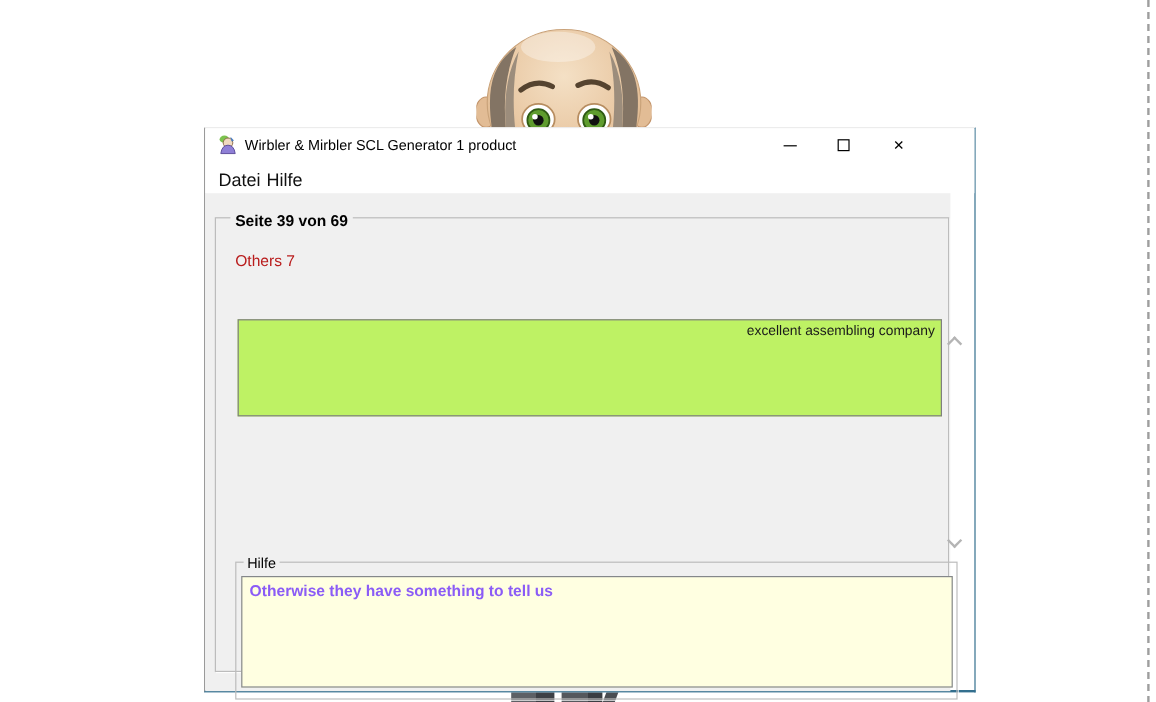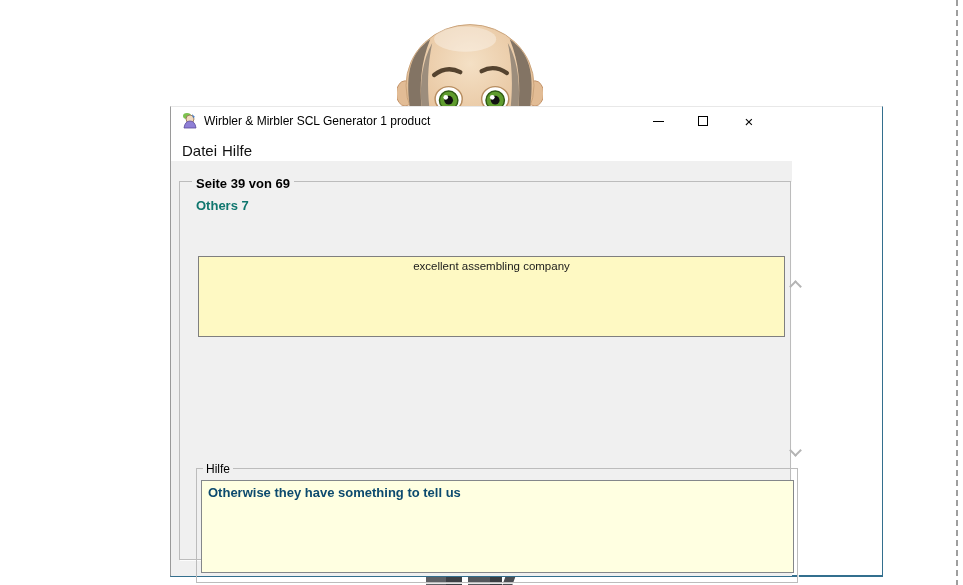--- a/index.html
+++ b/index.html
@@ -11,21 +11,21 @@
   .edge-dash { left:956px; top:0; width:2px; height:585px;
     background:repeating-linear-gradient(to bottom,#9e9e9e 0 6px, transparent 6px 10px); }
 
   
   .head { left:397px; top:12px; z-index:1; }
   
   .feet { left:424px; top:576px; width:110px; height:9px; z-index:1; }
   .feet div { position:absolute; top:0; height:9px; }
 
   
-  .win { left:170px; top:106px; width:713px; height:471px; z-index:2; background:#ffffff;
+  .win { left:170px; top:106px; width:643px; height:471px; z-index:2; background:#ffffff;
          border-left:1px solid #9a9a9a; border-top:1px solid #e8e8e8;
          border-right:1px solid #336f8e; border-bottom:2px solid #336f8e; }
 
   .titlebar { left:0; top:0; width:100%; height:28px; background:#ffffff; }
   .app-icon { left:10px; top:5px; width:17px; height:17px; }
   .title-text { left:33px; top:7px; font-size:12px; color:#000; white-space:nowrap; }
   .cap-btn { top:0; width:44px; height:28px; display:flex; align-items:center; justify-content:center; }
   .cap-min { left:465px; } .cap-max { left:510px; } .cap-close { left:556px; }
   .glyph-min { width:11px; height:1px; background:#000; display:block; }
   .glyph-max { width:10px; height:10px; border:1px solid #000; display:block; }
@@ -34,36 +34,36 @@
   .menubar { left:0; top:28px; width:100%; height:26px; background:#ffffff; }
   .menu-item { top:5px; font-size:15px; color:#111; padding:2px 4px; }
   .menu-datei { left:7px; } .menu-hilfe { left:47px; }
 
   .client { left:0; top:54px; width:621px; height:415px; background:#f0f0f0; }
 
   .groupbox { border:1px solid #bcbcbc; box-shadow:1px 1px 0 rgba(255,255,255,.85);margin-top:18px; }
   .page-group { left:8px; top:2px; width:612px; height:379px; }
   .page-group-label { left:12px; top:-6px; font-size:13px; font-weight:bold; color:#000;
                       background:#f0f0f0; padding:0 4px; white-space:nowrap; }
-  .question-label { left:16px; top:16px; font-size:13px; font-weight:bold; color:#0f766e; }
+  .question-label { left:16px; top:28px; font-size:13px; font-weight:normal; color:#b91c1c; }
 
-  .answer-box { left:18px; top:74px; width:587px; height:81px; background:#fef9c3;
+  .answer-box { left:18px; top:84px; width:587px; height:81px; background:#bef264;
                 border:1px solid #7f7f7f; padding:3px 5px; font-size:11.5px; color:#1a1a1a;
-                overflow:hidden; text-align:center; }
+                overflow:hidden; text-align:right; }
 
   .chev { left:611px; width:9px; height:9px; border-left:2px solid #b4b4b4; border-top:2px solid #b4b4b4; }
   .chev-up { top:100px; transform:rotate(45deg); }
   .chev-down { top:264px; transform:rotate(225deg); }
 
   .help-group { left:16px; top:268px; width:602px; height:115px; }
   .help-group-label { left:6px; top:-7px; font-size:12px; color:#000;
                       background:#f0f0f0; padding:0 3px; }
   .help-box { left:4px; top:11px; width:593px; height:93px; background:#ffffe1;
               border:1px solid #84878a; padding:4px 6px; font-size:13px; font-weight:bold;
-              color:#0c4a6e; overflow:hidden; }
+              color:#8b5cf6; overflow:hidden; }
 </style>
 </head>
 <body>
 
 <div class="abs edge-dash"></div>
 
 <div class="abs head">
   <svg width="146" height="95" viewBox="0 0 150 98">
     <defs>
       <radialGradient id="skin" cx="50%" cy="32%" r="78%">

